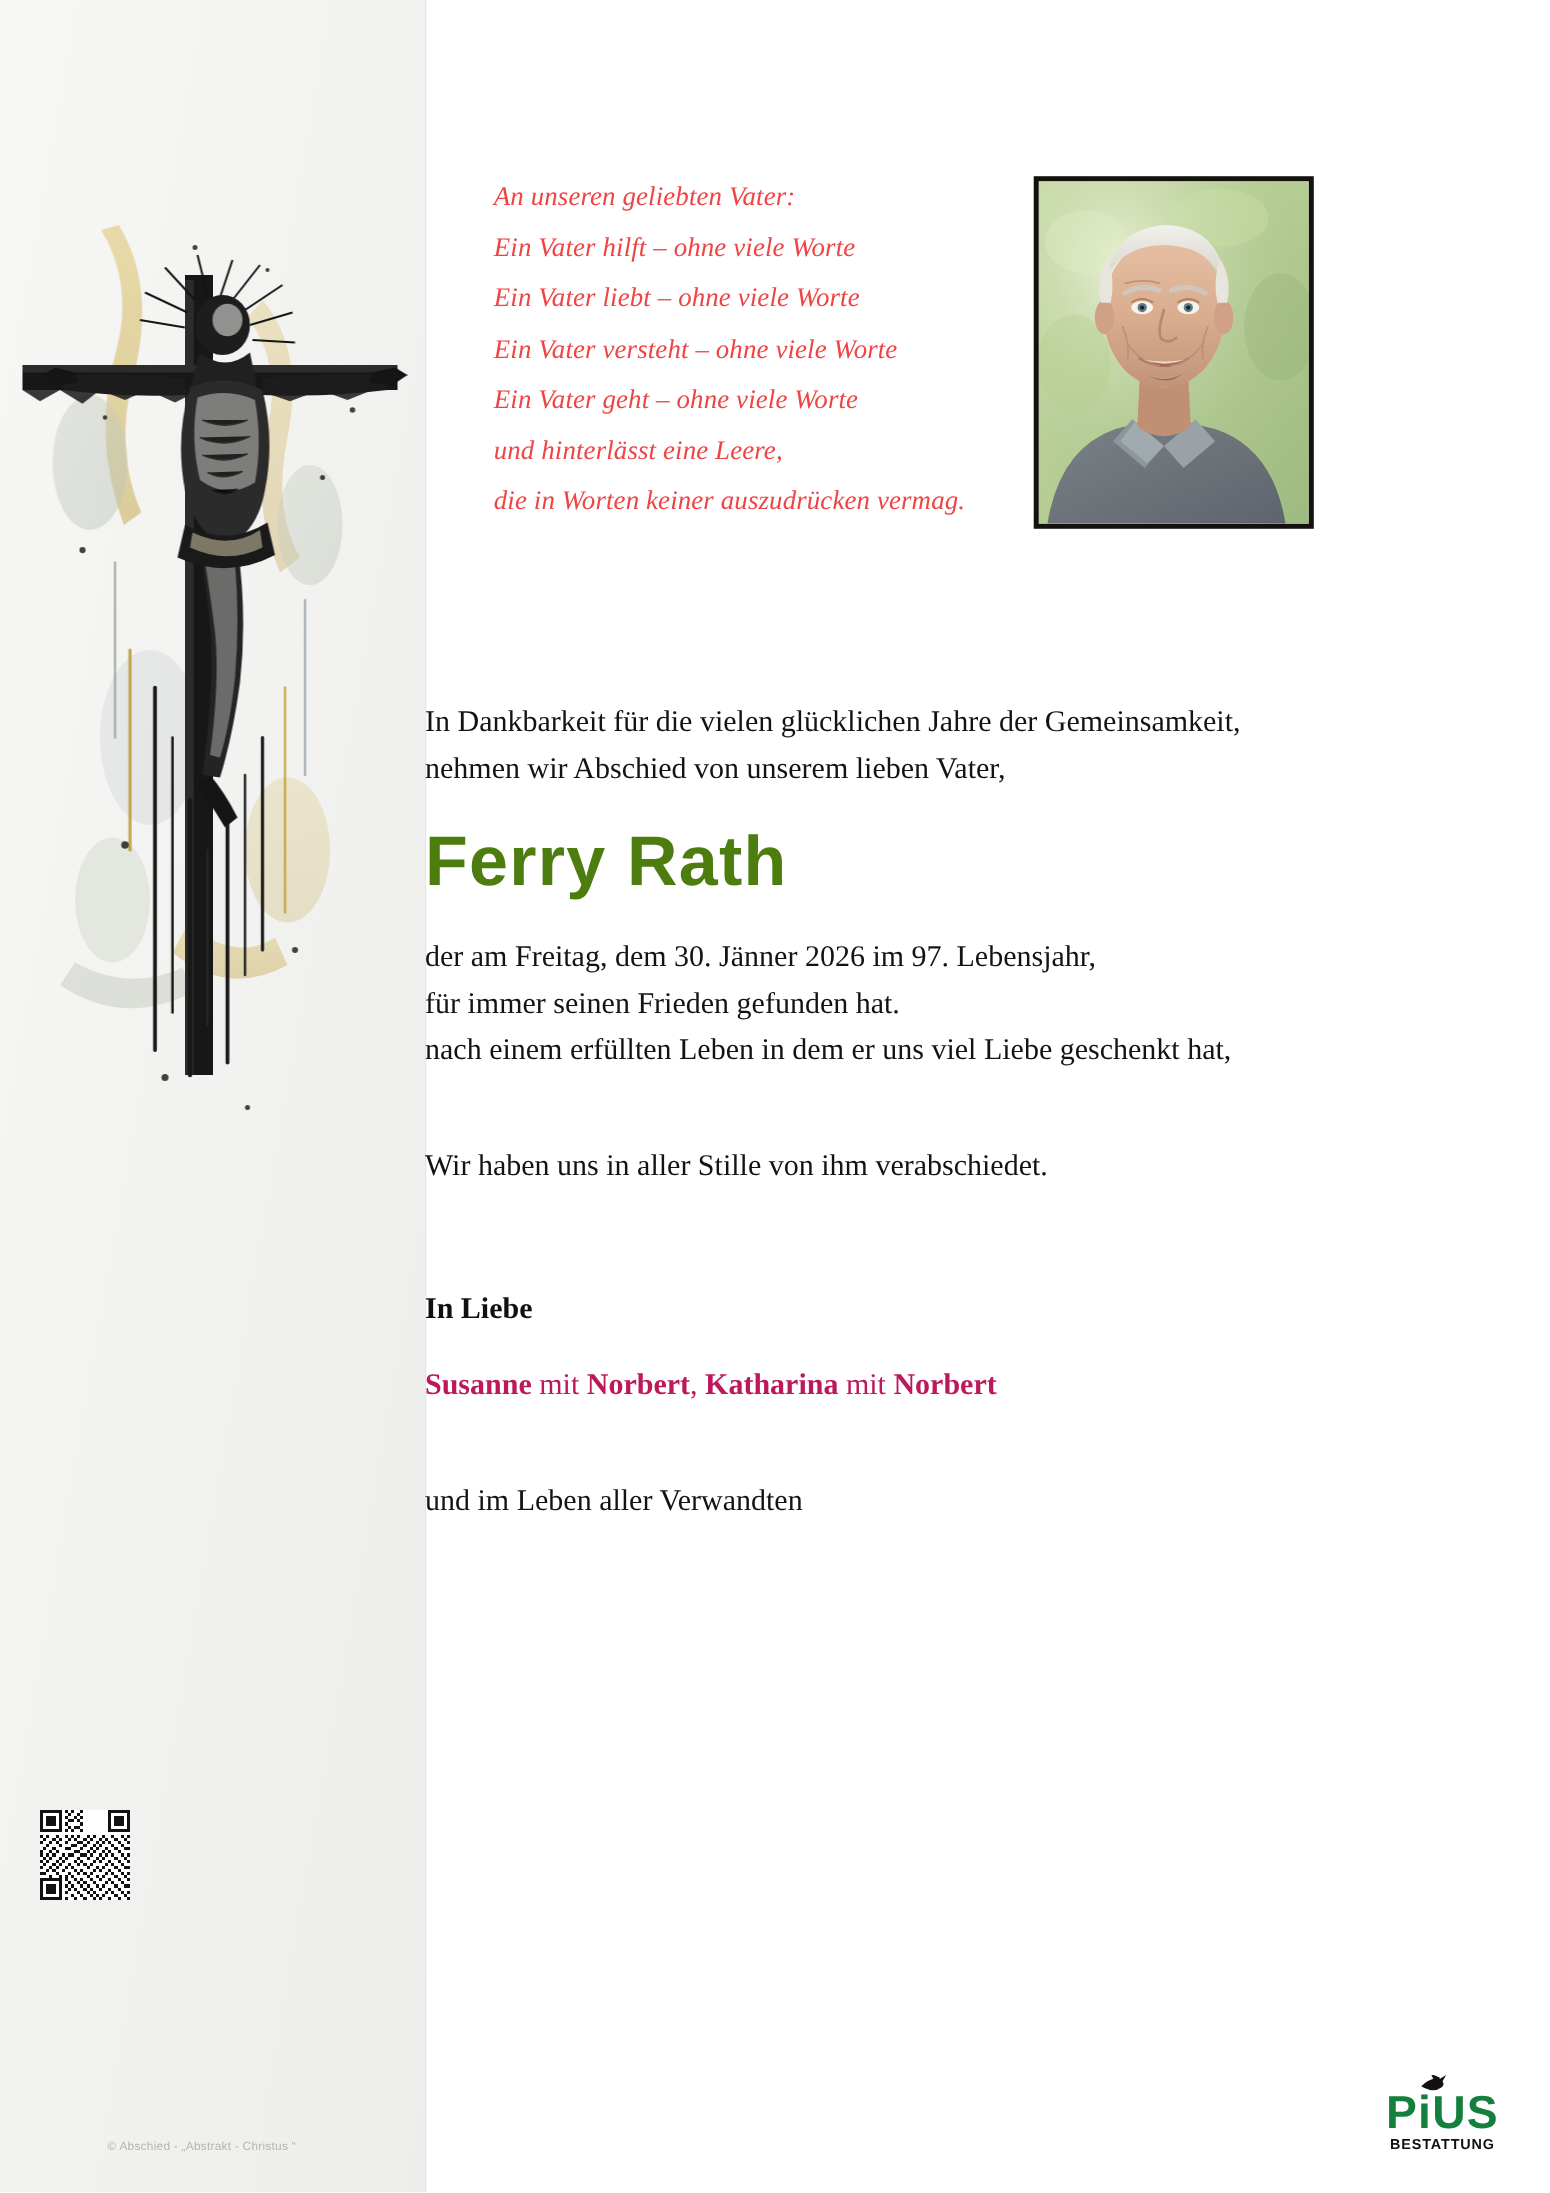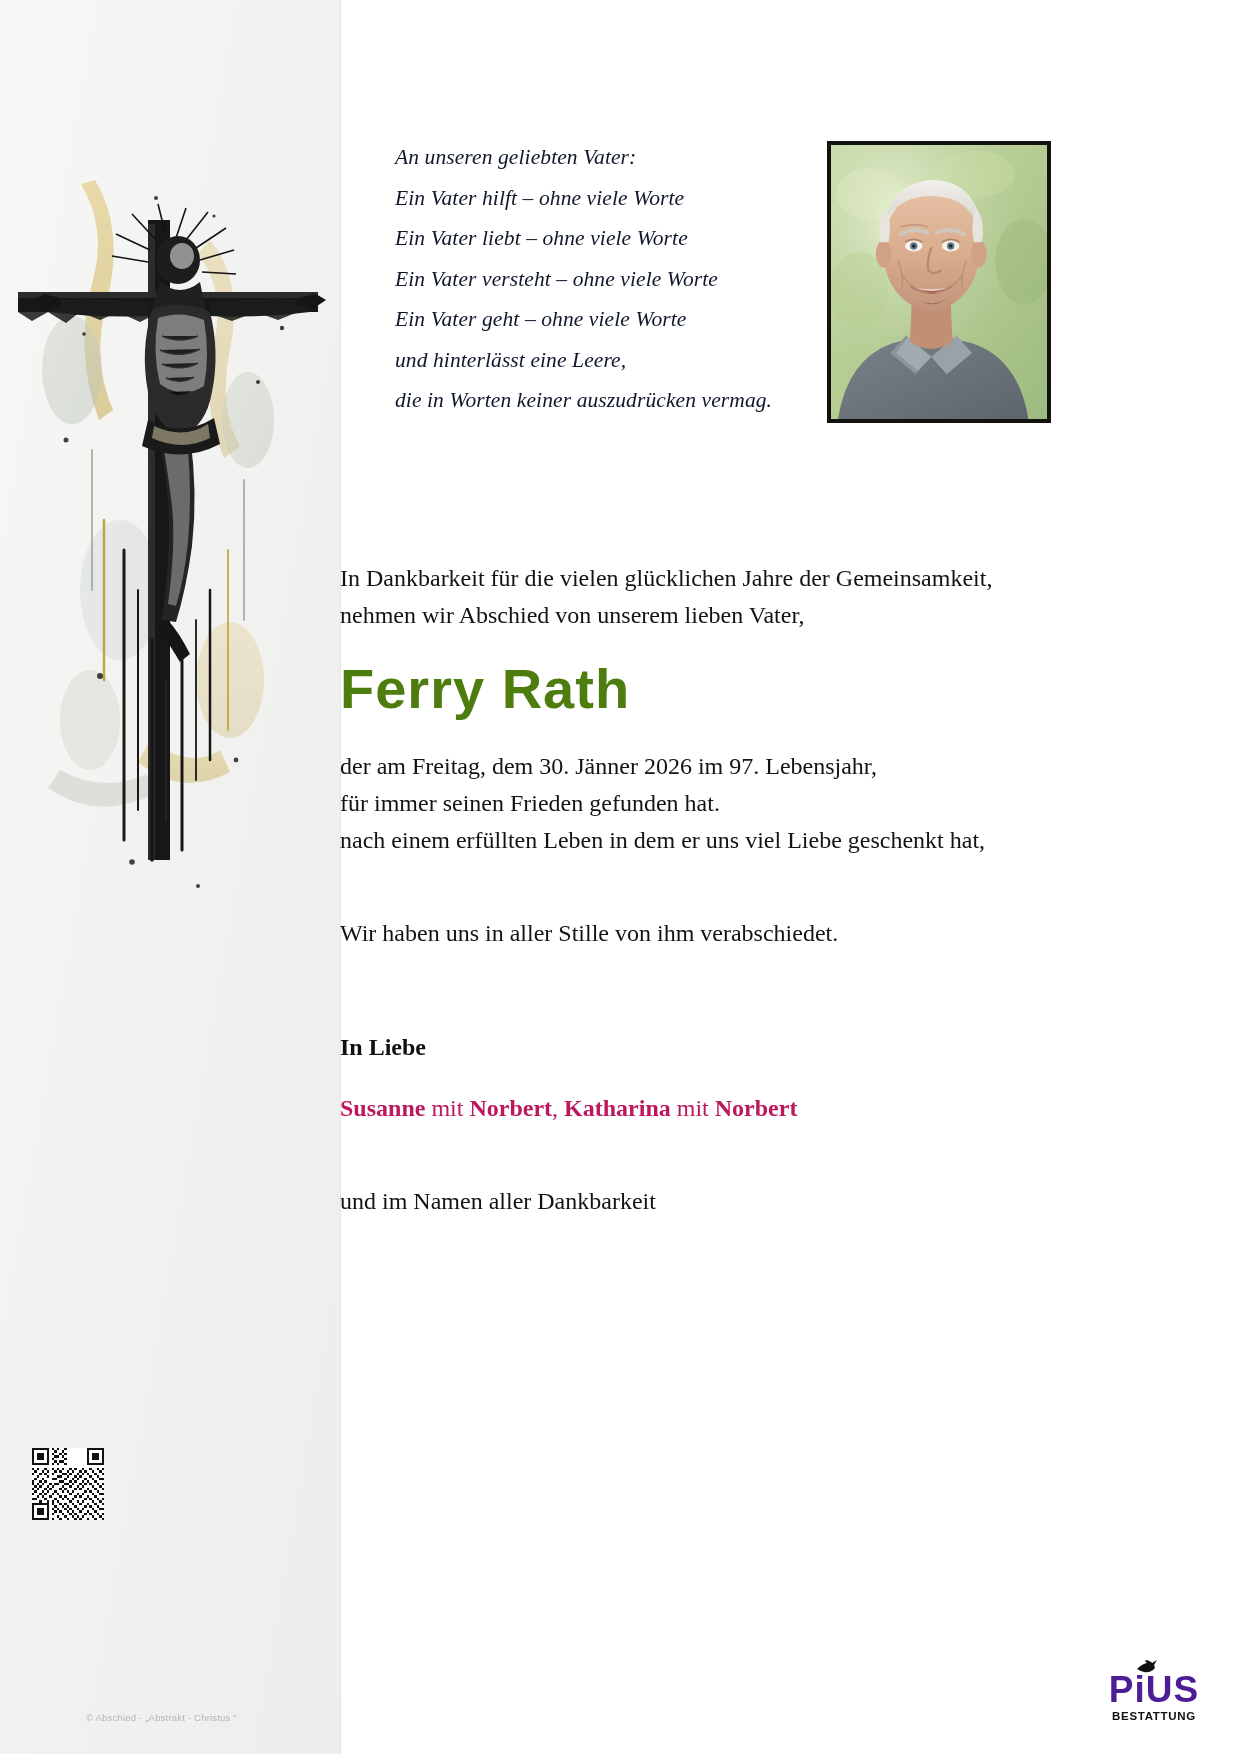--- a/index.html
+++ b/index.html
@@ -65,21 +65,21 @@
     position: absolute;
     left: 55px;
     top: 137px;
     width: 420px;
   }
   .poem-line {
     font-family: "Liberation Serif", "DejaVu Serif", serif;
     font-style: italic;
     font-size: 21.5px;
     line-height: 40.5px;
-    color: #0f172a;
+    color: #ef4444;
     white-space: nowrap;
     letter-spacing: 0.1px;
   }
 
   
   #portrait-frame {
     position: absolute;
     left: 487px;
     top: 141px;
     width: 224px;
@@ -149,21 +149,21 @@
     bottom: 32px;
     width: 108px;
     text-align: center;
   }
   #pius-wordmark {
     position: relative;
     font-family: "Liberation Sans", sans-serif;
     font-size: 37px;
     font-weight: bold;
     letter-spacing: 1px;
-    color: #4c1d95;
+    color: #15803d;
     line-height: 38px;
   }
   #pius-dove {
     position: absolute;
     left: 36px;
     top: -11px;
     width: 22px;
     height: 15px;
   }
   #pius-tagline {
@@ -424,21 +424,21 @@
     <div class="spacer-lg"></div>
 
     <div class="in-liebe">In Liebe</div>
 
     <div class="spacer-sm"></div>
 
     <div class="family-line"><b>Susanne</b><span> mit </span><b>Norbert</b><span>, </span><b>Katharina</b><span> mit </span><b>Norbert</b></div>
 
     <div class="spacer-md"></div>
 
-    <div class="body-line">und im Namen aller Dankbarkeit</div>
+    <div class="body-line">und im Leben aller Verwandten</div>
   </div>
 
   <div id="pius-logo">
     <div id="pius-wordmark">PiUS</div>
     <svg id="pius-dove" viewBox="0 0 22 15">
       <path d="M1 9 q5 -5 10 -6 q-3 -3 -1 -3 q3 0 6 3 l5 -3 l-3 5 q2 3 -1 5 q-4 3 -9 2 q-4 -1 -7 -3 z" fill="#111111"></path>
       <path d="M10 3 q3 -2 6 -1 l-4 3 z" fill="#111111"></path>
     </svg>
     <div id="pius-tagline">BESTATTUNG</div>
   </div>

